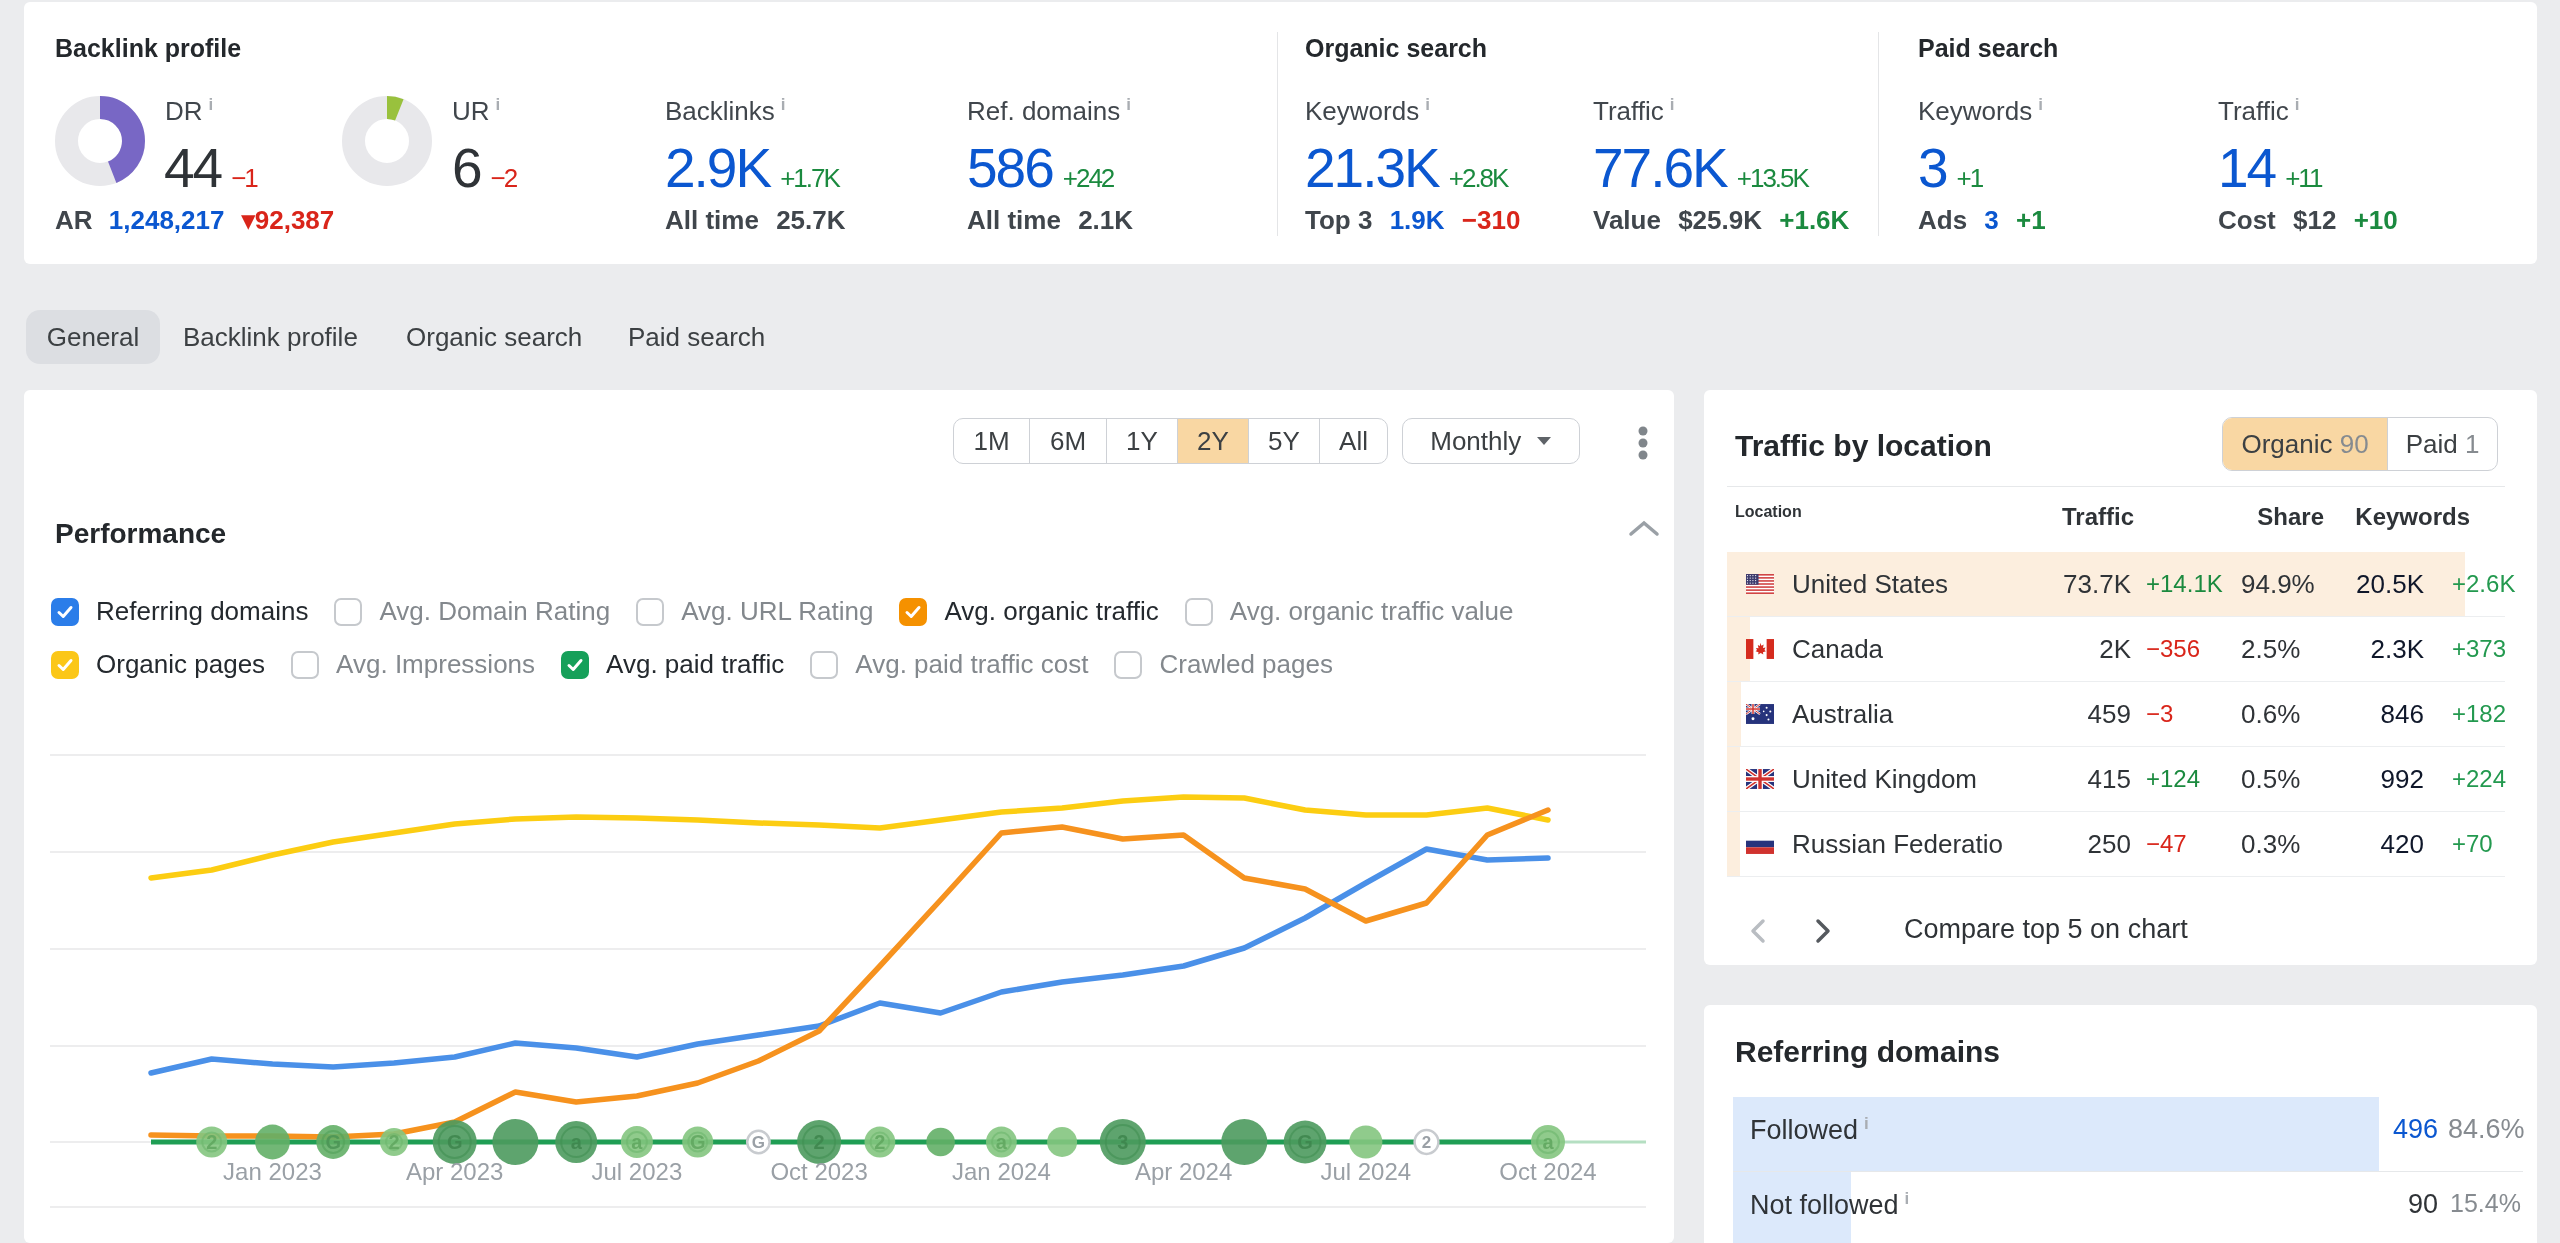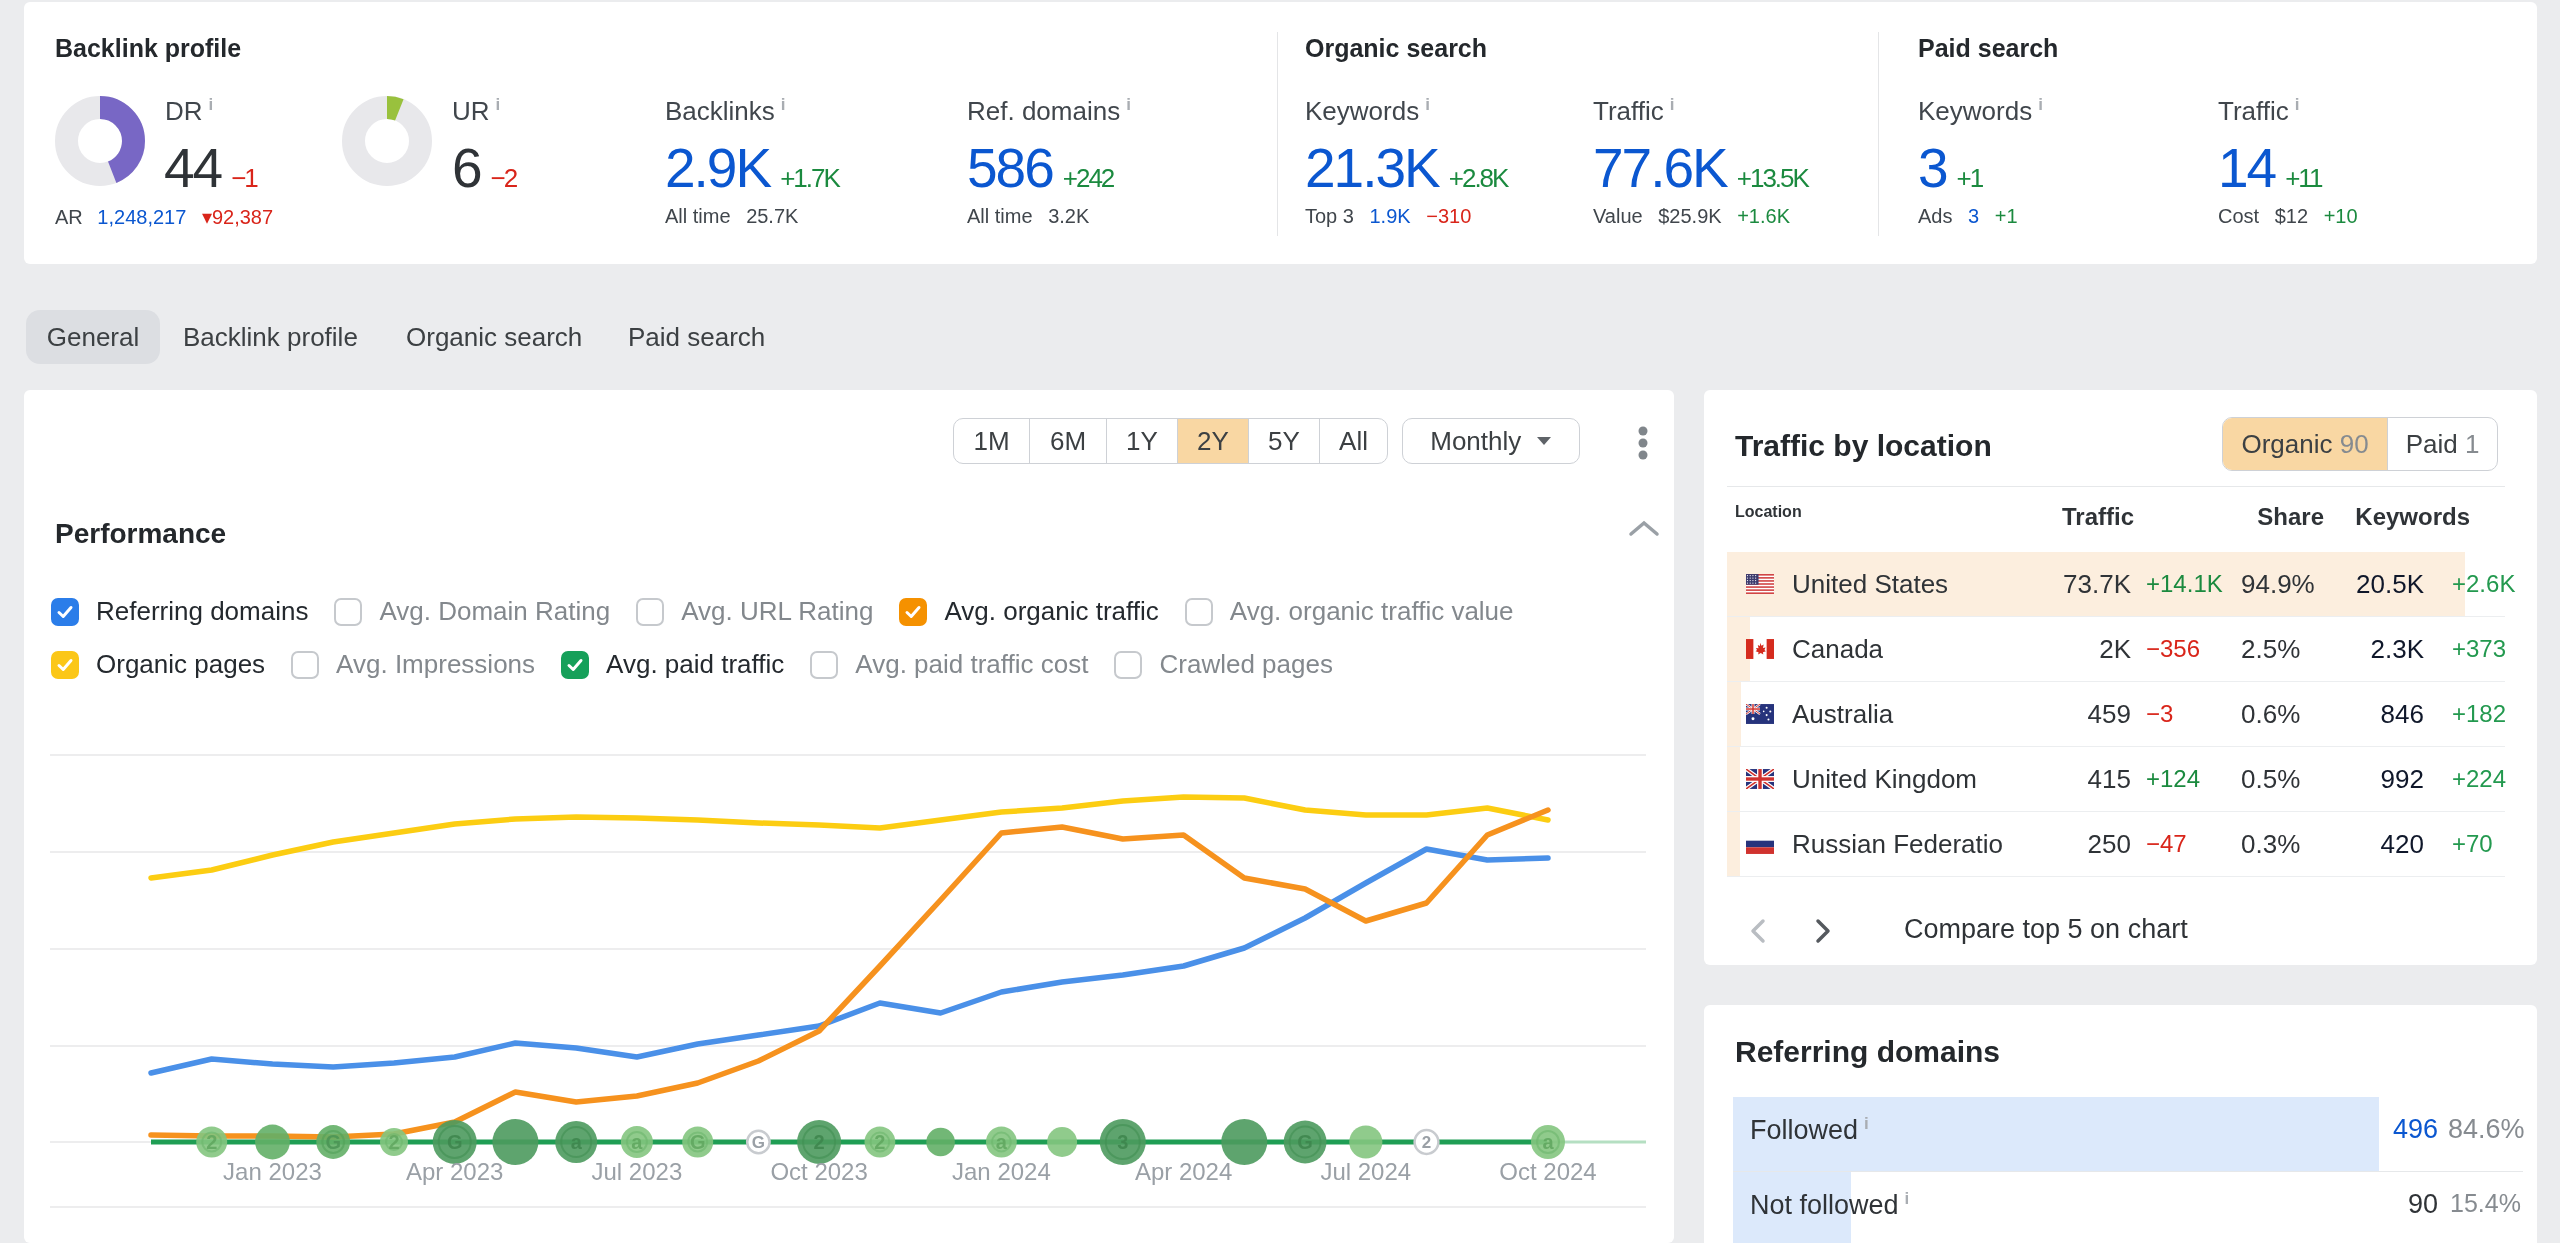--- a/index.html
+++ b/index.html
@@ -8,21 +8,21 @@
 .hdr2 { font-size:30px; font-weight:bold; color:#24282c; }
 .lab { font-size:26px; color:#40464c; }
 .isup { font-size:17px; color:#a9adb2; font-weight:bold; vertical-align:super; margin-left:6px; }
 .big { font-size:55px; letter-spacing:-2px; line-height:55px; }
 .blue { color:#0b57d0; }
 .green { color:#1b8a3f; }
 .red { color:#d9251a; }
 .dark { color:#2f3337; }
 .gray { color:#868b90; }
 .delta { font-size:26px; }
-.srow { font-size:20px; color:#40464c; }
+.srow { font-size:26px; color:#40464c;font-weight:bold; }
 .vline { position:absolute; width:1px; background:#e4e5e7; top:30px; bottom:28px; }
 .tab { position:absolute; font-size:26px; color:#3c4043; top:310px; height:54px; line-height:54px; }
 .btn { position:absolute; border:1px solid #ced1d6; border-radius:10px; background:#fff; display:flex; align-items:center; font-size:26px; color:#3c4043; }
 .seg { display:flex; align-items:center; justify-content:center; height:100%; }
 .segline { border-left:1px solid #ced1d6; height:100%; }
 .peach { background:#f9d7a3; }
 .cbrow { position:absolute; left:27px; display:flex; align-items:center; }
 .cbi { display:flex; align-items:center; margin-right:26px; }
 .cb { width:28px; height:28px; border:2px solid #c6c9cd; border-radius:7px; background:#fff; margin-right:17px; display:inline-flex; align-items:center; justify-content:center; flex:none; }
 .cl-dark { font-size:26px; color:#24292e; }
@@ -61,21 +61,21 @@
     </svg>
   <div class="abs lab" style="left:428px;top:93px">UR<span class="isup">i</span></div>
   <div class="abs big dark" style="left:428px;top:139px">6<span class="delta red" style="margin-left:10px">−2</span></div>
 
   <div class="abs lab" style="left:641px;top:93px">Backlinks<span class="isup">i</span></div>
   <div class="abs big blue" style="left:641px;top:139px">2.9K<span class="delta green" style="margin-left:10px">+1.7K</span></div>
   <div class="abs srow" style="left:641px;top:203px">All time <span style="margin-left:10px">25.7K</span></div>
 
   <div class="abs lab" style="left:943px;top:93px">Ref. domains<span class="isup">i</span></div>
   <div class="abs big blue" style="left:943px;top:139px">586<span class="delta green" style="margin-left:10px">+242</span></div>
-  <div class="abs srow" style="left:943px;top:203px">All time <span style="margin-left:10px">3.2K</span></div>
+  <div class="abs srow" style="left:943px;top:203px">All time <span style="margin-left:10px">2.1K</span></div>
 
   <div class="abs lab" style="left:1281px;top:93px">Keywords<span class="isup">i</span></div>
   <div class="abs big blue" style="left:1281px;top:139px">21.3K<span class="delta green" style="margin-left:10px">+2.8K</span></div>
   <div class="abs srow" style="left:1281px;top:203px">Top 3 <span class="blue" style="margin-left:10px">1.9K</span> <span class="red" style="margin-left:10px">−310</span></div>
 
   <div class="abs lab" style="left:1569px;top:93px">Traffic<span class="isup">i</span></div>
   <div class="abs big blue" style="left:1569px;top:139px">77.6K<span class="delta green" style="margin-left:10px">+13.5K</span></div>
   <div class="abs srow" style="left:1569px;top:203px">Value <span style="margin-left:10px">$25.9K</span> <span class="green" style="margin-left:10px">+1.6K</span></div>
 
   <div class="abs lab" style="left:1894px;top:93px">Keywords<span class="isup">i</span></div>

